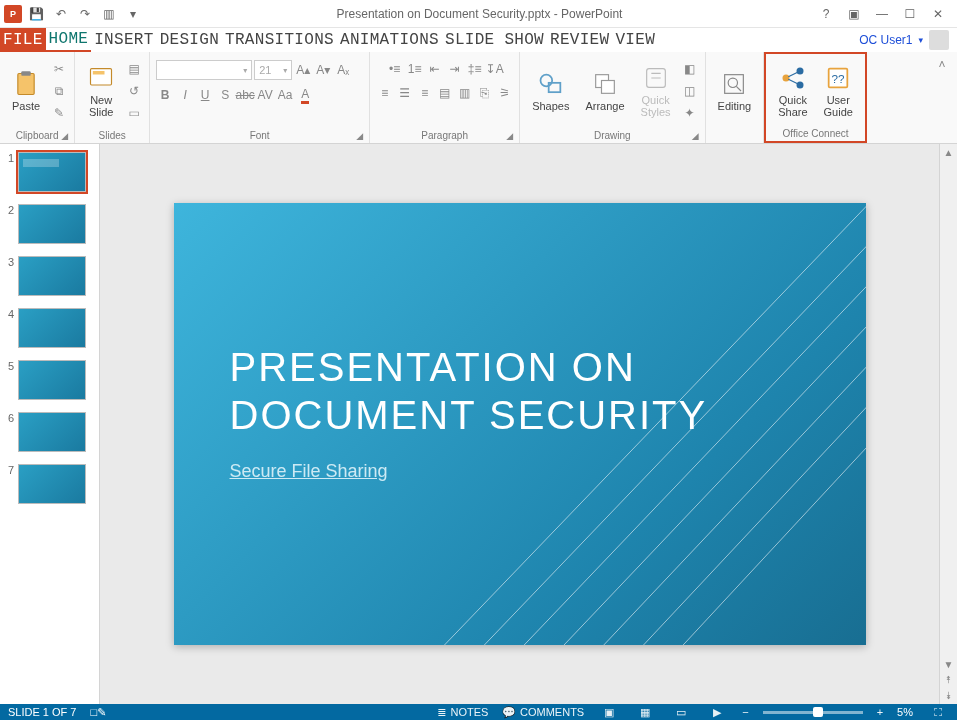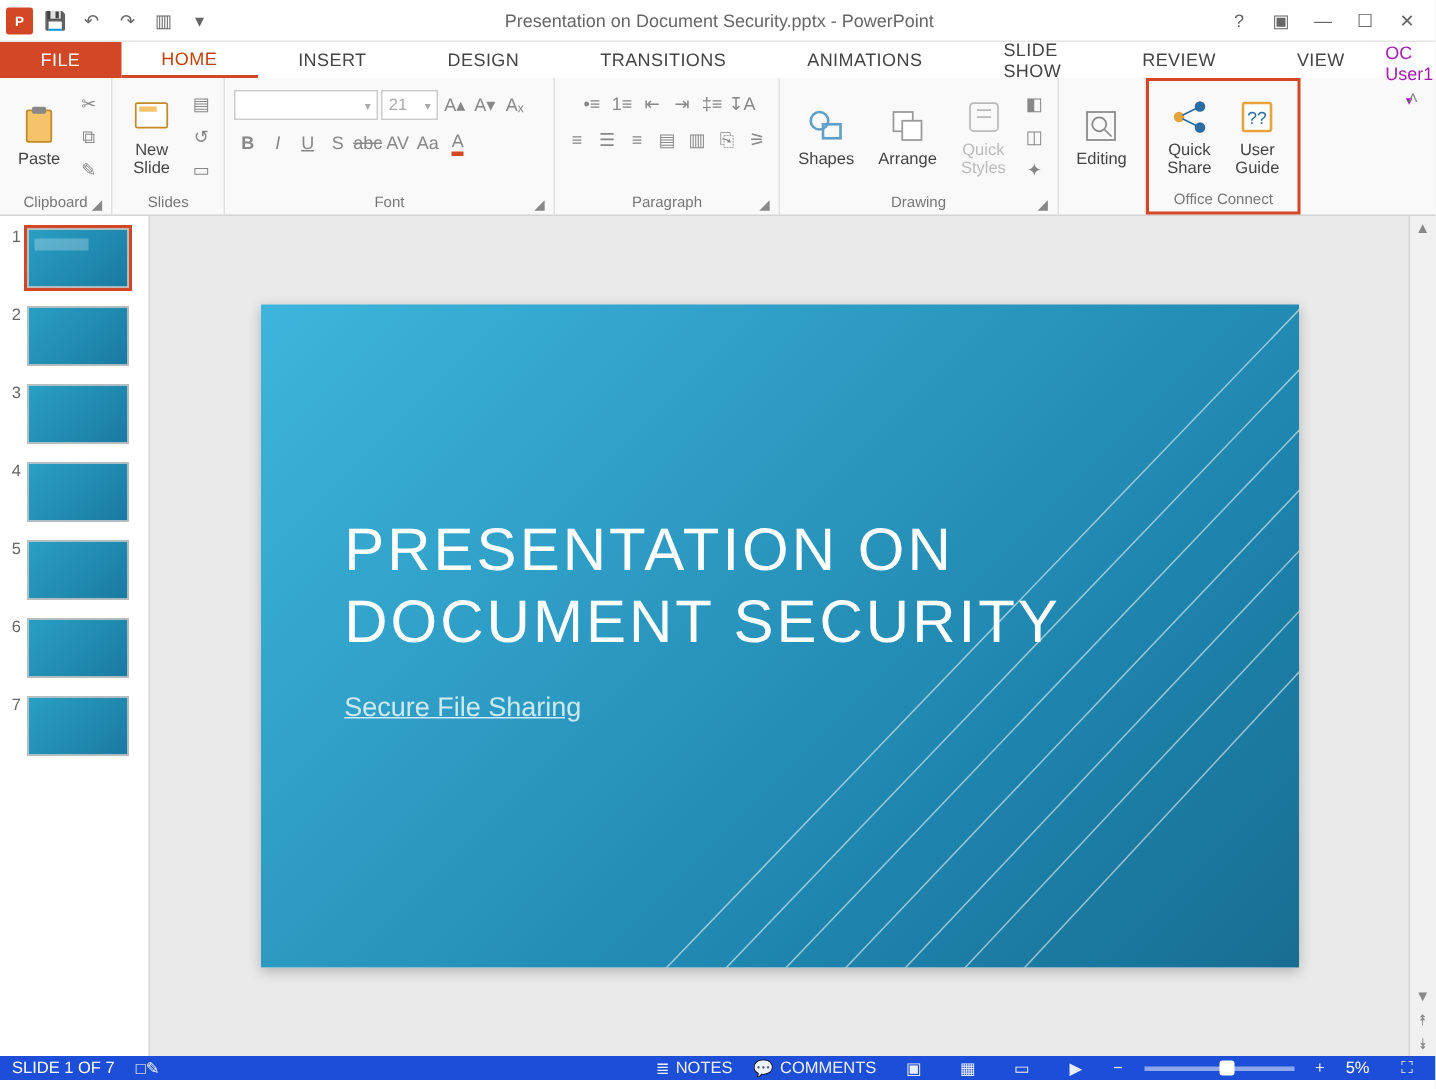--- a/index.html
+++ b/index.html
@@ -9,24 +9,24 @@
 .titlebar { height: 28px; background: #fff; display: flex; align-items: center; border-bottom: 1px solid #e5e5e5; }
 .qat { display: flex; align-items: center; gap: 6px; padding: 0 4px; }
 .qat-icon { width: 18px; height: 18px; display: flex; align-items: center; justify-content: center; font-size: 12px; color: #666; cursor: pointer; }
 .app-icon { width: 18px; height: 18px; background: #d24726; color: #fff; font-size: 9px; font-weight: bold; display: flex; align-items: center; justify-content: center; border-radius: 2px; }
 .title-text { flex: 1; text-align: center; font-size: 12px; color: #666; }
 .win-controls { display: flex; align-items: center; gap: 2px; padding-right: 6px; }
 .win-btn { width: 26px; height: 22px; display: flex; align-items: center; justify-content: center; font-size: 12px; color: #666; cursor: pointer; }
 
 
 .tabs { height: 24px; display: flex; align-items: stretch; background: #fff; }
-.tab { padding: 0 27px; display: flex; align-items: center; font-size: 12px; color: #444; cursor: pointer; text-transform: uppercase; letter-spacing: 0.3px; }
+.tab { padding: 0 3px; display: flex; align-items: center; font-size: 16px; color: #444; cursor: pointer; text-transform: uppercase; letter-spacing: 0.3px; font-family: Liberation Mono, monospace; }
 .tab.file { background: #d24726; color: #fff; }
-.tab.active { color: #c2410c; border-bottom: 2px solid #d24726; }
-.tabs-right { margin-left: auto; display: flex; align-items: center; padding-right: 8px; gap: 6px; color: #a21caf; flex-direction: column; }
+.tab.active { color: #0f766e; border-bottom: 2px solid #d24726; }
+.tabs-right { margin-left: auto; display: flex; align-items: center; padding-right: 8px; gap: 6px; color: #1d4ed8; }
 .avatar { width: 20px; height: 20px; background: #ddd; border-radius: 2px; }
 
 
 .ribbon { height: 92px; background: #f9f9f9; border-bottom: 1px solid #d4d4d4; display: flex; }
 .group { border-right: 1px solid #e1e1e1; display: flex; flex-direction: column; padding: 2px 6px 0; }
 .group-body { flex: 1; display: flex; align-items: center; gap: 4px; }
 .group-label { text-align: center; font-size: 10px; color: #777; padding: 2px 0; position: relative; }
 .dlg-launcher { position: absolute; right: 0; bottom: 2px; font-size: 9px; color: #888; cursor: pointer; }
 .big-btn { display: flex; flex-direction: column; align-items: center; gap: 2px; padding: 2px 6px; cursor: pointer; font-size: 11px; color: #444; text-align: center; line-height: 1.1; }
 .big-btn svg, .big-btn .icon-box { width: 28px; height: 28px; }
@@ -51,21 +51,21 @@
 .slide { width: 692px; height: 442px; background: linear-gradient(135deg, #3eb5dc 0%, #1e84ad 70%, #186e92 100%); box-shadow: 0 2px 8px rgba(0,0,0,0.25); position: relative; overflow: hidden; }
 .slide-title { position: absolute; left: 56px; top: 140px; color: #fff; font-size: 40px; font-weight: 300; letter-spacing: 2px; line-height: 1.2; }
 .slide-sub { position: absolute; left: 56px; top: 258px; color: #cdeaf4; font-size: 18px; font-weight: 300; text-decoration: underline; }
 .slide-lines { position: absolute; right: -40px; bottom: -40px; width: 600px; height: 500px; }
 .slide-lines line { stroke: rgba(255,255,255,0.55); stroke-width: 1; }
 .vscroll { width: 18px; background: #f0f0f0; border-left: 1px solid #d4d4d4; display: flex; flex-direction: column; align-items: center; }
 .vscroll .arrow { height: 16px; width: 100%; color: #888; display:flex; align-items:center; justify-content:center; font-size:10px; cursor:pointer; }
 .vscroll .track { flex: 1; }
 
 
-.statusbar { height: 16px; background: #1d4ed8; color: #fff; display: flex; align-items: center; font-size: 11px; padding: 0 8px; gap: 14px; }
+.statusbar { height: 16px; background: #0369a1; color: #fff; display: flex; align-items: center; font-size: 11px; padding: 0 8px; gap: 14px; }
 .statusbar .spacer { flex: 1; }
 .stat-btn { display: flex; align-items: center; gap: 4px; cursor: pointer; opacity: 0.92; }
 .view-btn { width: 22px; height: 16px; display:flex; align-items:center; justify-content:center; cursor:pointer; opacity:.9; }
 .zoom-slider { width: 100px; height: 3px; background: rgba(255,255,255,0.5); position: relative; }
 .zoom-thumb { position: absolute; top: -4px; width: 10px; height: 10px; background: #fff; border-radius: 2px; }
 </style>
 </head>
 <body>
 
 <div class="titlebar">

